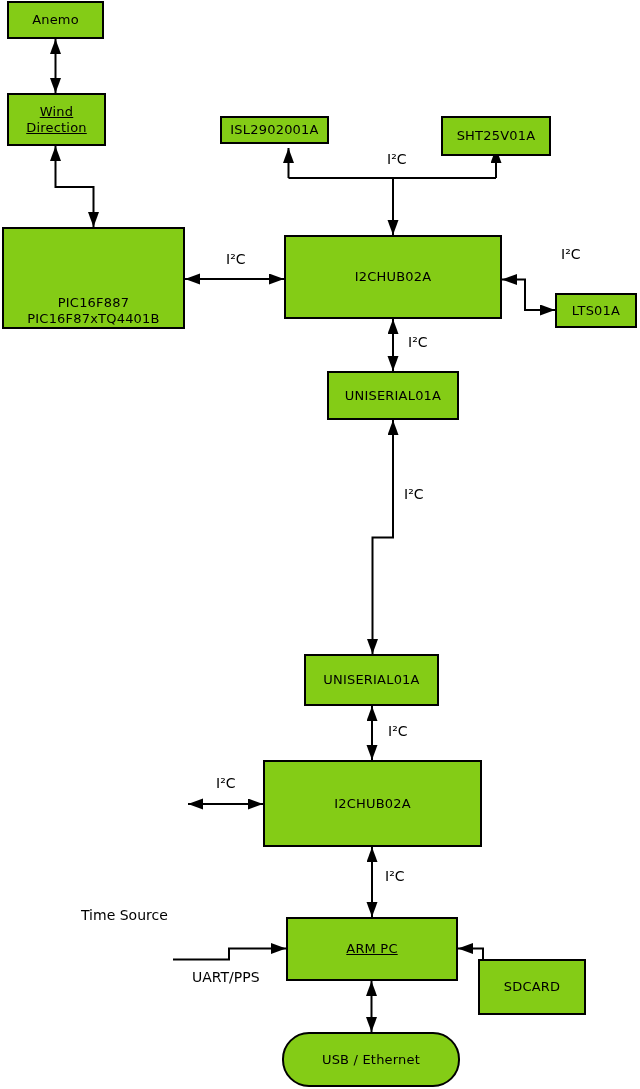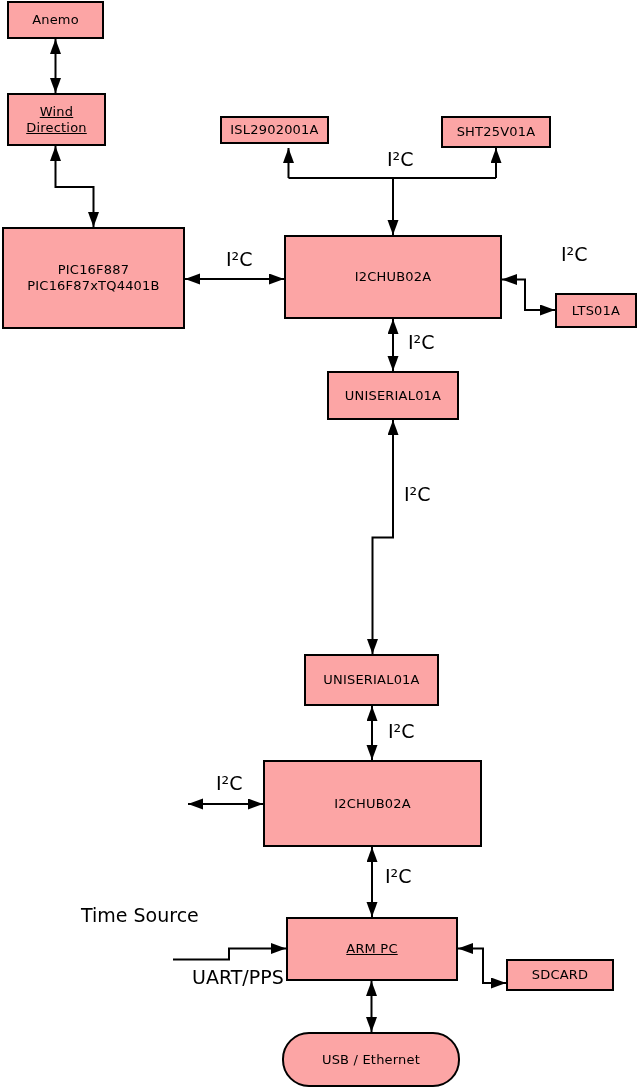--- a/index.html
+++ b/index.html
@@ -9,34 +9,34 @@
     height: 1089px;
     background: #ffffff;
     font-family: "DejaVu Sans", "Liberation Sans", sans-serif;
     color: #000000;
   }
   #wires { position: absolute; left: 0; top: 0; width: 640px; height: 1089px; }
   .node {
     position: absolute;
     box-sizing: border-box;
     border: 2px solid #000000;
-    background: #fca5a5;
+    background: #84cc16;
     display: flex;
     flex-direction: column;
     align-items: center;
     justify-content: center;
     text-align: center;
     font-size: 13px;
     line-height: 16px;
     letter-spacing: 0.2px;
     white-space: nowrap;
   }
   .elabel {
     position: absolute;
-    font-size: 19px;
+    font-size: 14px;
     line-height: 15px;
     white-space: nowrap;
     text-align: center;
   }
 </style>
 </head>
 <body>
 
 <div id="canvas">
 
@@ -68,30 +68,30 @@
 
   <div class="node" style="left:7px; top:1px; width:97px; height:38px;">
     <span>Anemo</span>
   </div>
 
   <div class="node" style="left:7px; top:93px; width:99px; height:53px;text-decoration:underline;">
     <span>Wind</span>
     <span>Direction</span>
   </div>
 
-  <div class="node" style="left:2px; top:227px; width:183px; height:102px;">
+  <div class="node" style="left:2px; top:227px; width:183px; height:102px;justify-content:flex-end;">
     <span>PIC16F887</span>
     <span>PIC16F87xTQ4401B</span>
   </div>
 
   <div class="node" style="left:220px; top:116px; width:109px; height:28px;">
     <span>ISL2902001A</span>
   </div>
 
-  <div class="node" style="left:441px; top:116px; width:110px; height:32px;">
+  <div class="node" style="left:441px; top:116px; width:110px; height:40px;">
     <span>SHT25V01A</span>
   </div>
 
   <div class="node" style="left:284px; top:235px; width:218px; height:84px;">
     <span>I2CHUB02A</span>
   </div>
 
   <div class="node" style="left:555px; top:293px; width:82px; height:35px;">
     <span>LTS01A</span>
   </div>
@@ -107,21 +107,21 @@
   <div class="node" style="left:263px; top:760px; width:219px; height:87px;">
     <span>I2CHUB02A</span>
   </div>
 
 
 
   <div class="node" style="left:286px; top:917px; width:172px; height:64px;text-decoration:underline;">
     <span>ARM PC</span>
   </div>
 
-  <div class="node" style="left:506px; top:959px; width:108px; height:32px;text-align:center;">
+  <div class="node" style="left:478px; top:959px; width:108px; height:56px;text-align:center;">
     <span>SDCARD</span>
   </div>
 
   <div class="node" style="left:282px; top:1032px; width:178px; height:55px;border-radius:27px;">
     <span>USB / Ethernet</span>
   </div>
 
   <div class="elabel" style="left:387px; top:152px;">I²C</div>
   <div class="elabel" style="left:226px; top:252px;">I²C</div>
   <div class="elabel" style="left:561px; top:247px;">I²C</div>

